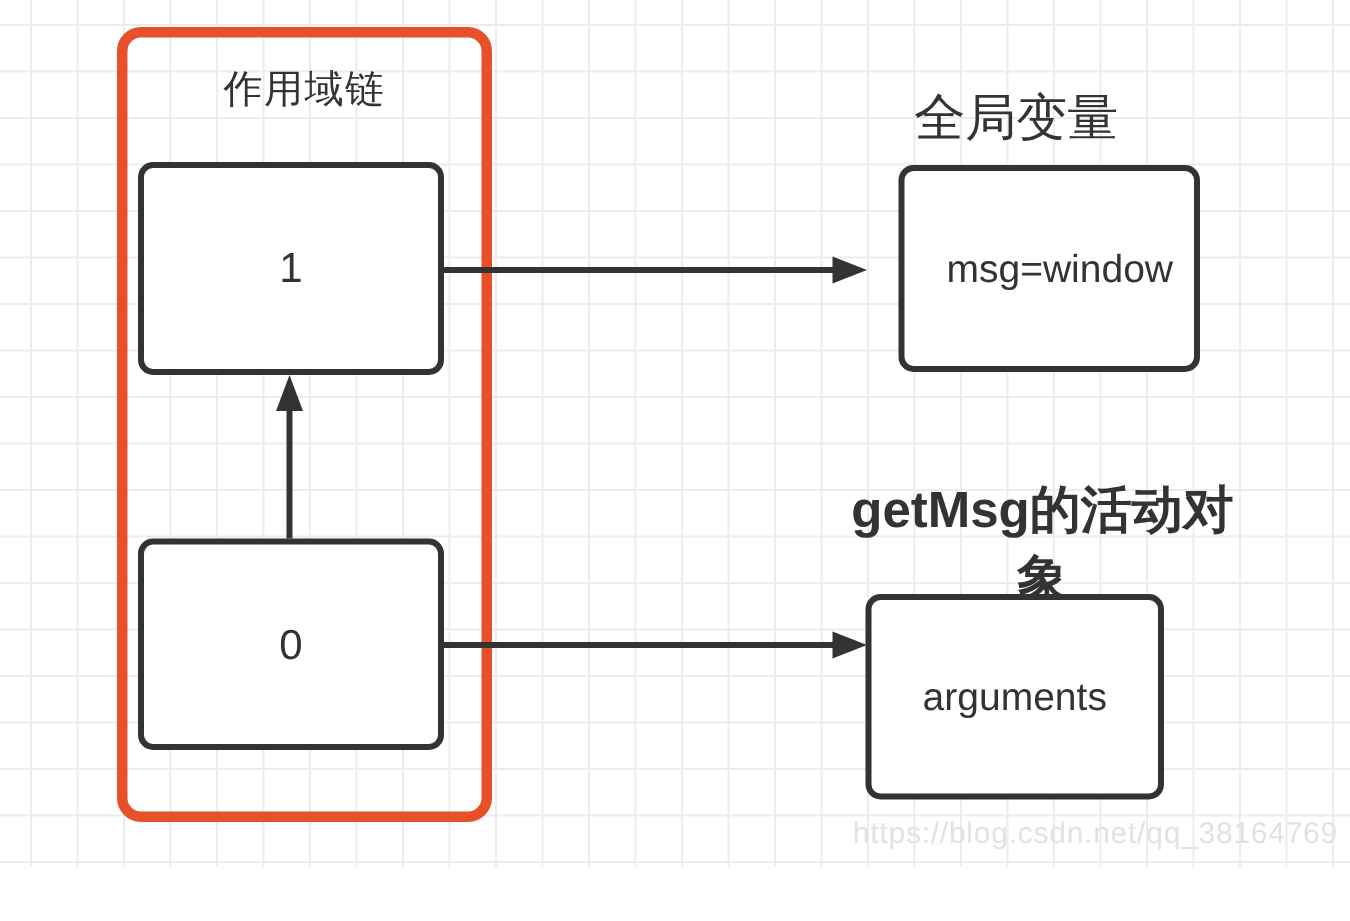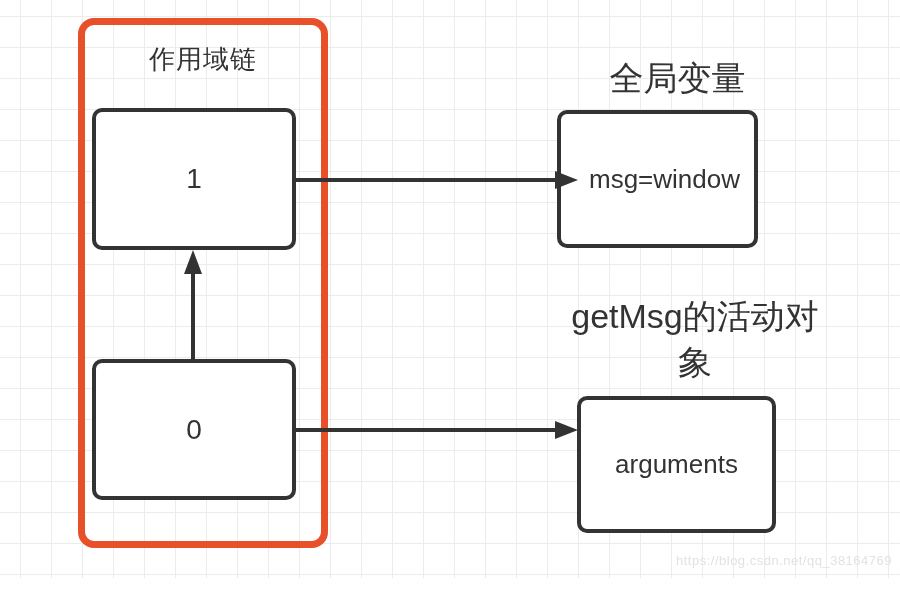--- a/index.html
+++ b/index.html
@@ -48,41 +48,41 @@
     border-radius: 10px;
     box-sizing: border-box;
     display: flex;
     align-items: center;
     justify-content: center;
     font-size: 26px;
     color: #333333;
   }
   .node-scope-1 { left: 92px;  top: 108px; width: 204px; height: 142px; font-size: 28px; }
   .node-scope-0 { left: 92px;  top: 359px; width: 204px; height: 141px; font-size: 28px; }
-  .node-global  { left: 557px; top: 110px; width: 201px; height: 138px; padding-left: 14px; }
+  .node-global  { left: 599px; top: 110px; width: 201px; height: 138px; padding-left: 14px; }
   .node-args    { left: 577px; top: 360px; width: 199px; height: 137px; margin-top: 36px; }
   .side-label {
     position: absolute;
     text-align: center;
     font-size: 34px;
     color: #333333;
   }
   .label-global     { left: 577px; top: 56px;  width: 201px; }
-  .label-activation { left: 555px; top: 294px; width: 280px; }
+  .label-activation { left: 555px; top: 317px; width: 280px; font-weight: bold; }
   .arrows {
     position: absolute;
     left: 0;
     top: 0;
     pointer-events: none;
   }
   .watermark {
     position: absolute;
     right: 8px;
     bottom: 10px;
-    font-size: 13px;
+    font-size: 20px;
     color: #e2e2e2;
     letter-spacing: 0.5px;
   }
 </style>
 </head>
 <body>
 
 <div class="canvas">
 
   <div class="scope-group"></div>

